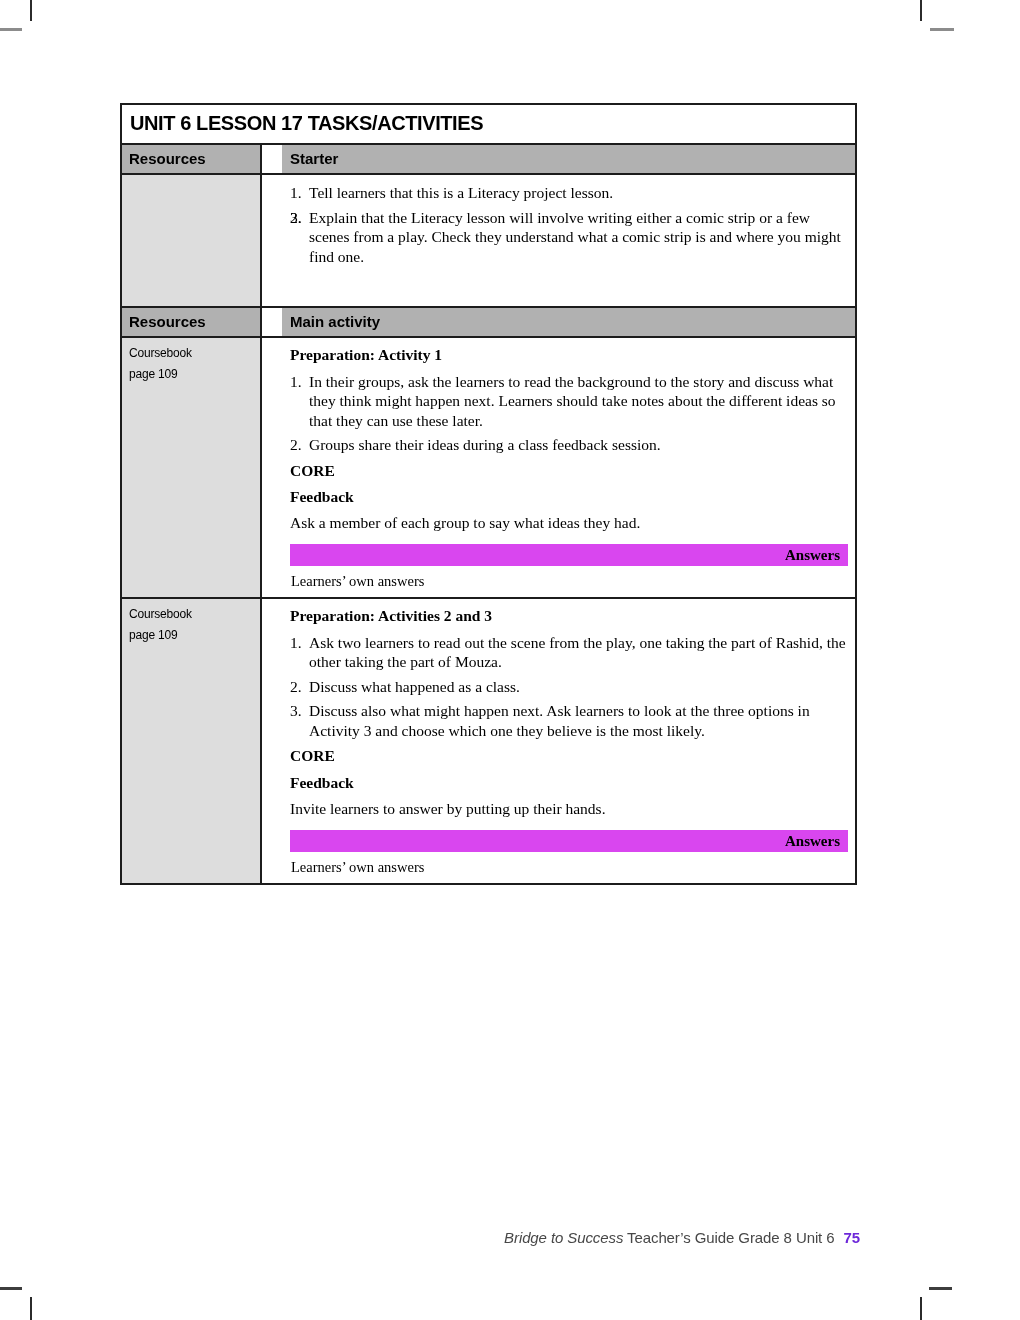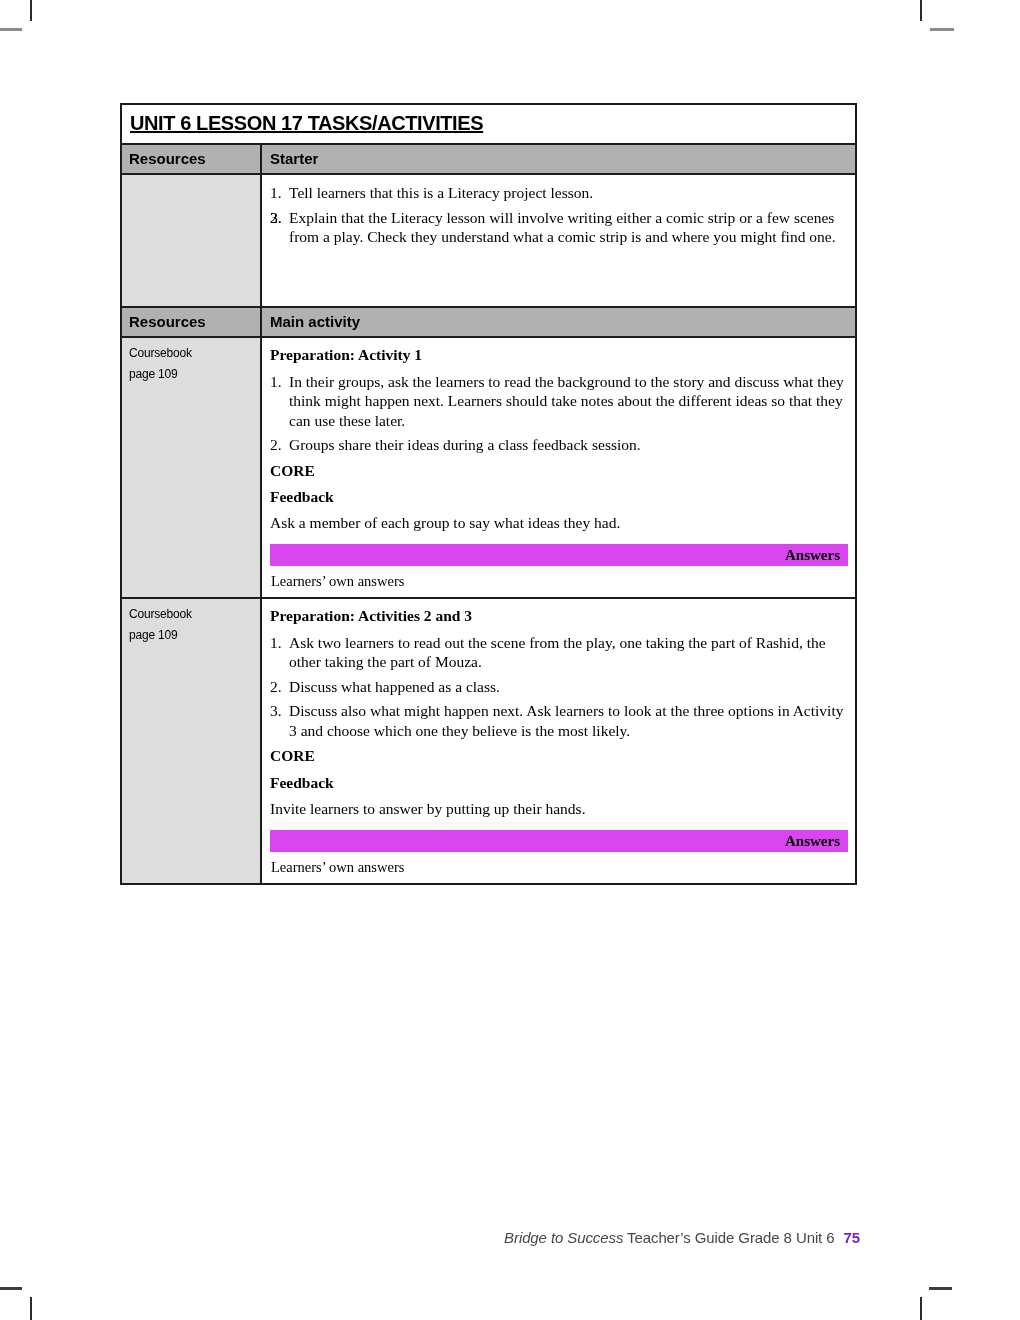--- a/index.html
+++ b/index.html
@@ -11,29 +11,29 @@
   
   .crop{position:absolute;}
   .crop.v{width:2px;height:21px;background:#2b2b2b;}
   .crop.h{height:3px;background:#8c8c8c;}
   .crop.h.dark{background:#3d3d3d;}
   
   .doc{
     position:absolute;left:120px;top:103px;width:737px;
     box-sizing:border-box;border:2px solid #1c1c1c;background:#fff;
   }
-  .title-box{padding:7px 10px 8px 8px;border-bottom:2px solid #1c1c1c;text-decoration:underline;}
+  .title-box{padding:7px 10px 8px 8px;border-bottom:2px solid #1c1c1c;}
   .title{
     font-size:20px;font-weight:bold;letter-spacing:-0.4px;line-height:1.15;
   }
   .subtitle{
     font-size:15.4px;font-weight:bold;letter-spacing:-0.2px;margin-top:3px;line-height:1.2;
   }
   .subtitle .em{font-style:italic;}
-  .row{display:flex;}
+  .row{display:flex;gap:20px;}
   .row + .row{border-top:2px solid #1c1c1c;}
   .cell{box-sizing:border-box;}
   .cell.left{
     width:140px;min-width:140px;border-right:2px solid #1c1c1c;
     background:#dddddd;padding:5px 6px 5px 7px;
   }
   .cell.right{flex:1;padding:6px 7px 7px 8px;}
   .head .cell{background:#b1b1b1;font-weight:bold;font-size:15px;
     padding-top:4px;padding-bottom:4px;line-height:20px;}
   .head .cell.right{background:#b1b1b1;}

